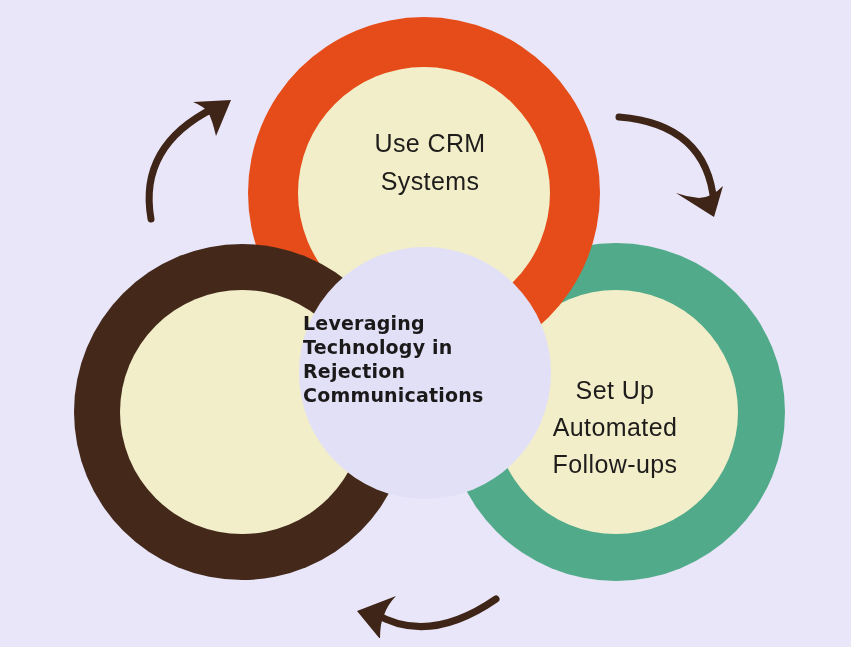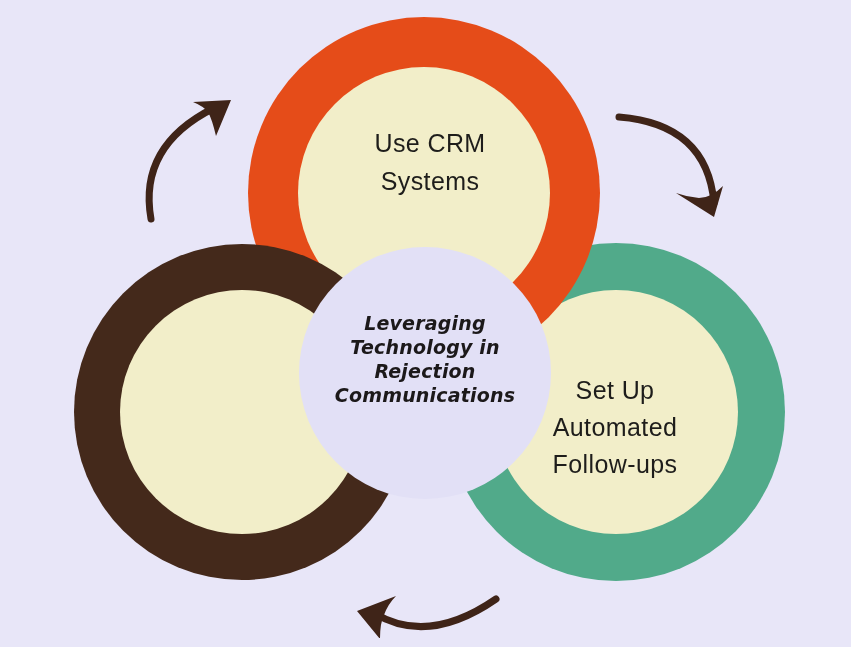--- a/index.html
+++ b/index.html
@@ -49,29 +49,28 @@
     letter-spacing: 0.4px;
   }
   .label-top   { left: 280px; top: 124px; width: 300px; line-height: 38px; }
   .label-left  { left: 87px;  top: 373px; width: 300px; }
   .label-right { left: 465px; top: 372px; width: 300px; text-align: center; }
 
   .center-title {
     position: absolute;
     left: 303px; top: 311px; width: 244px;
     z-index: 6;
-    text-align: center;
+    text-align: left;
     white-space: pre-line;
     font-family: "DejaVu Sans", sans-serif;
     font-weight: bold;
     font-size: 19px;
     line-height: 24px;
     letter-spacing: 0.2px;
     color: var(--center-text);
-    font-style: italic;
   }
 </style>
 </head>
 <body>
 
 <div class="canvas">
 
   <div class="node node-teal">
     <div class="node-inner"></div>
   </div>

